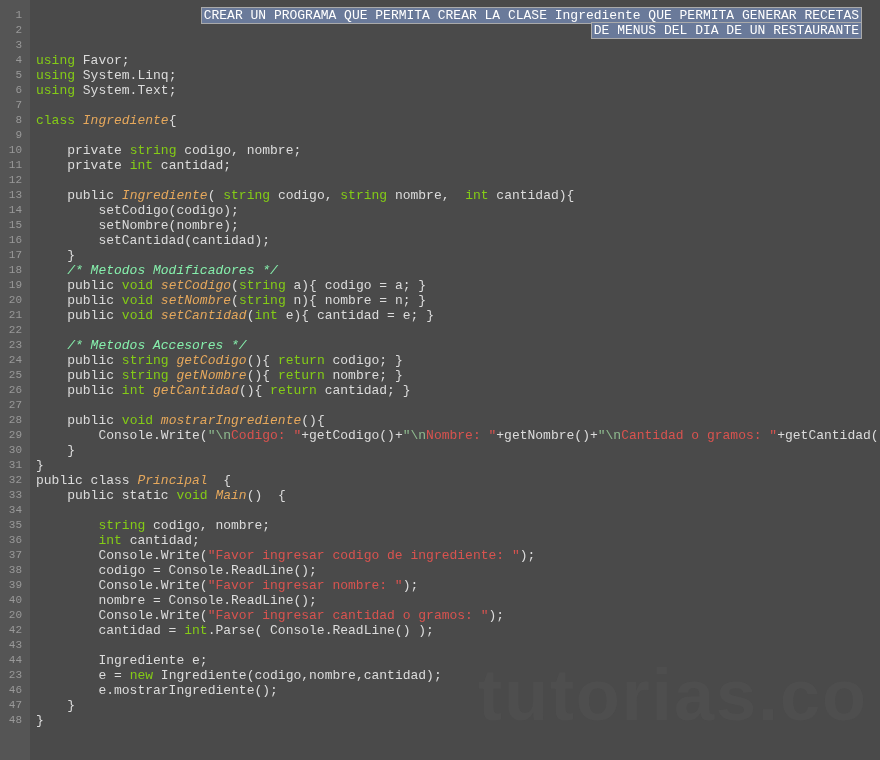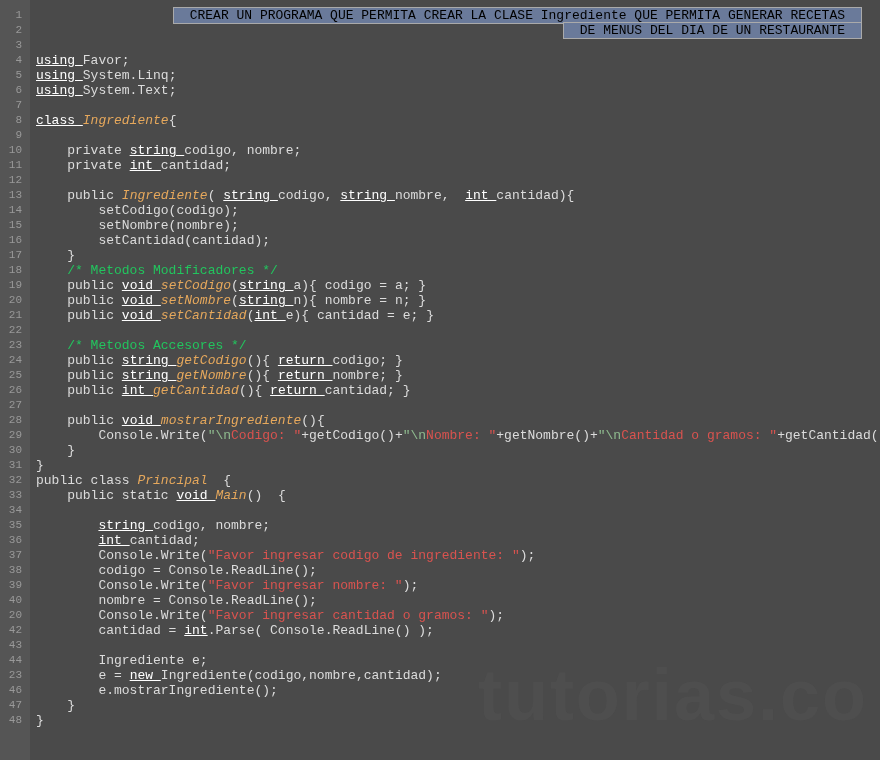--- a/index.html
+++ b/index.html
@@ -37,29 +37,29 @@
       position: relative;
     }
     .code-line {
       height: 15px;
       line-height: 15px;
       white-space: pre;
     }
     .highlight-sel {
       background: #6a7a9a;
       border: 1px solid #aaa;
-      color: #000000;
-      padding: 0 16px;
+      color: #ffffff;
+      padding: 0 2px;
       margin-top: 43px;
     }
-    .kw-blue { color: #ffffff; text-decoration: underline; }
+    .kw-blue { color: #84cc16; }
     .kw-orange { color: #e6a85c; font-style: italic; }
     .str-red { color: #d9534f; }
     .str-green { color: #8fbc8f; }
-    .comment { color: #22c55e; }
+    .comment { color: #86efac; font-style: italic; }
     .plain { color: #dcdcdc; }
     .watermark {
       position: absolute;
       bottom: 24px;
       right: 40px;
       font-size: 72px;
       font-weight: bold;
       color: rgba(100,100,100,0.18);
       letter-spacing: 2px;
       pointer-events: none;

